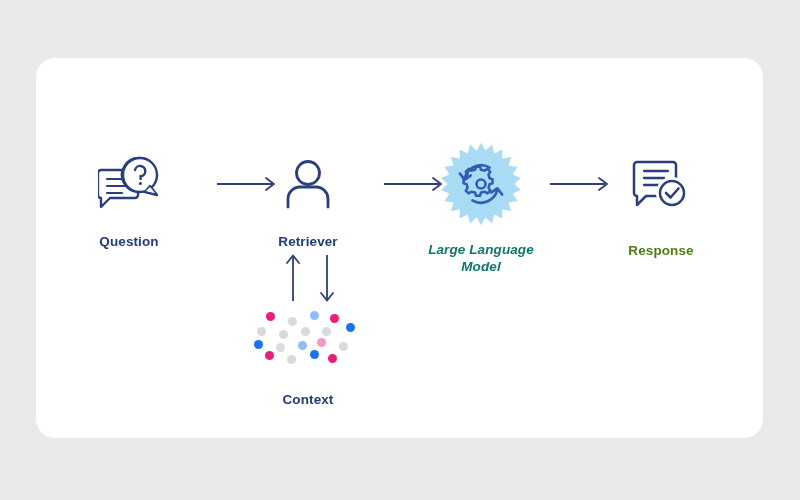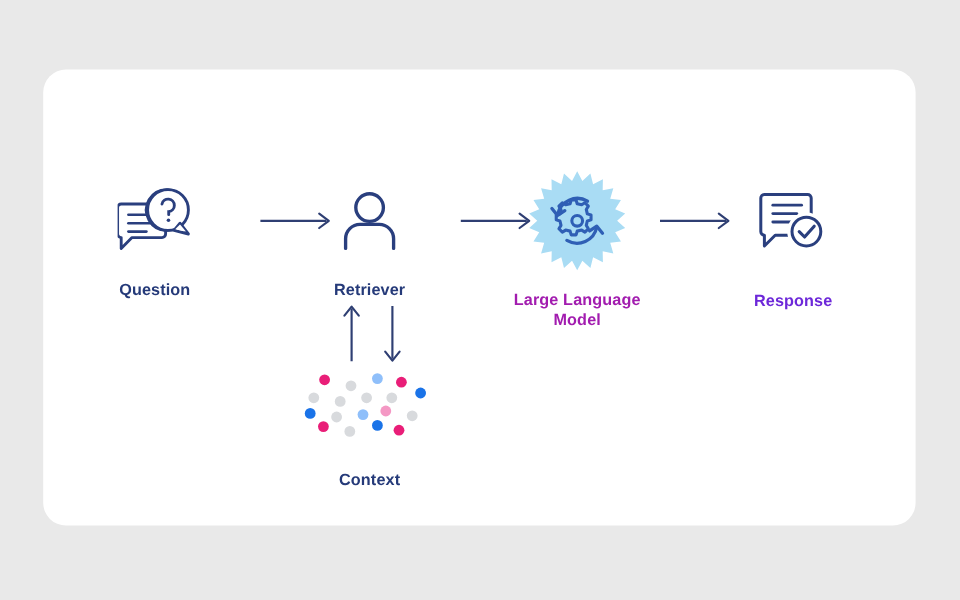--- a/index.html
+++ b/index.html
@@ -169,21 +169,21 @@
               M50 33.5
               l4.3 1.0 l3.2 -2.0 l3.3 3.3 l-2.0 3.2 l1.0 4.3 l3.6 1.1 v4.7 l-3.6 1.1 l-1.0 4.3
               l2.0 3.2 l-3.3 3.3 l-3.2 -2.0 l-4.3 1.0 l-1.1 3.6 h-4.7 l-1.1 -3.6 l-4.3 -1.0
               l-3.2 2.0 l-3.3 -3.3 l2.0 -3.2 l-1.0 -4.3 l-3.6 -1.1 v-4.7 l3.6 -1.1 l1.0 -4.3
               l-2.0 -3.2 l3.3 -3.3 l3.2 2.0 l4.3 -1.0 l1.1 -3.6 h4.7 Z"></path>
             <circle cx="50" cy="50" r="5.2" fill="none" stroke="#2f5fb5" stroke-width="3.0"></circle>
           </g>
         </svg>
       </div>
     </div>
-    <div class="label" style="color: #a21caf;">
+    <div class="label" style="color: #0f766e; font-style: italic;">
       <span>Large Language</span><br>
       <span>Model</span>
     </div>
   </div>
 
   <div class="arrow-h" id="arrow-l-rsp">
     <svg width="62" height="18" viewBox="0 0 62 18">
       <line x1="1" y1="9" x2="56" y2="9" stroke="#2f3f73" stroke-width="1.8"></line>
       <polyline points="50,3 58,9 50,15" fill="none" stroke="#2f3f73" stroke-width="1.8" stroke-linecap="round" stroke-linejoin="round"></polyline>
     </svg>
@@ -196,21 +196,21 @@
         <path d="M5 5 h36 a3 3 0 0 1 3 3 v28 a3 3 0 0 1 -3 3 h-27 l-9 9 v-9 a3 3 0 0 1 -3 -3 v-28 a3 3 0 0 1 3 -3 z" fill="#ffffff" stroke="#2a3f7e" stroke-width="2.5" stroke-linejoin="round"></path>
         <line x1="12" y1="14" x2="36" y2="14" stroke="#2a3f7e" stroke-width="2.3" stroke-linecap="round"></line>
         <line x1="12" y1="21" x2="32" y2="21" stroke="#2a3f7e" stroke-width="2.3" stroke-linecap="round"></line>
         <line x1="12" y1="28" x2="27" y2="28" stroke="#2a3f7e" stroke-width="2.3" stroke-linecap="round"></line>
 
         <circle cx="40" cy="36" r="14" fill="#ffffff" stroke="#ffffff" stroke-width="4"></circle>
         <circle cx="40" cy="36" r="12" fill="#ffffff" stroke="#2a3f7e" stroke-width="2.5"></circle>
         <polyline points="34,36 38.5,40.5 46.5,31.5" fill="none" stroke="#2a3f7e" stroke-width="2.6" stroke-linecap="round" stroke-linejoin="round"></polyline>
       </svg>
     </div>
-    <div class="label" style="color: #6d28d9; margin-top: 20px;">Response</div>
+    <div class="label" style="color: #4d7c0f; margin-top: 20px;">Response</div>
   </div>
 
   <div class="arrow-v" id="arrow-up">
     <svg width="18" height="48" viewBox="0 0 18 48">
       <line x1="9" y1="47" x2="9" y2="3" stroke="#2f3f73" stroke-width="1.8"></line>
       <polyline points="3,9 9,1.5 15,9" fill="none" stroke="#2f3f73" stroke-width="1.8" stroke-linecap="round" stroke-linejoin="round"></polyline>
     </svg>
   </div>
   <div class="arrow-v" id="arrow-down">
     <svg width="18" height="48" viewBox="0 0 18 48">

